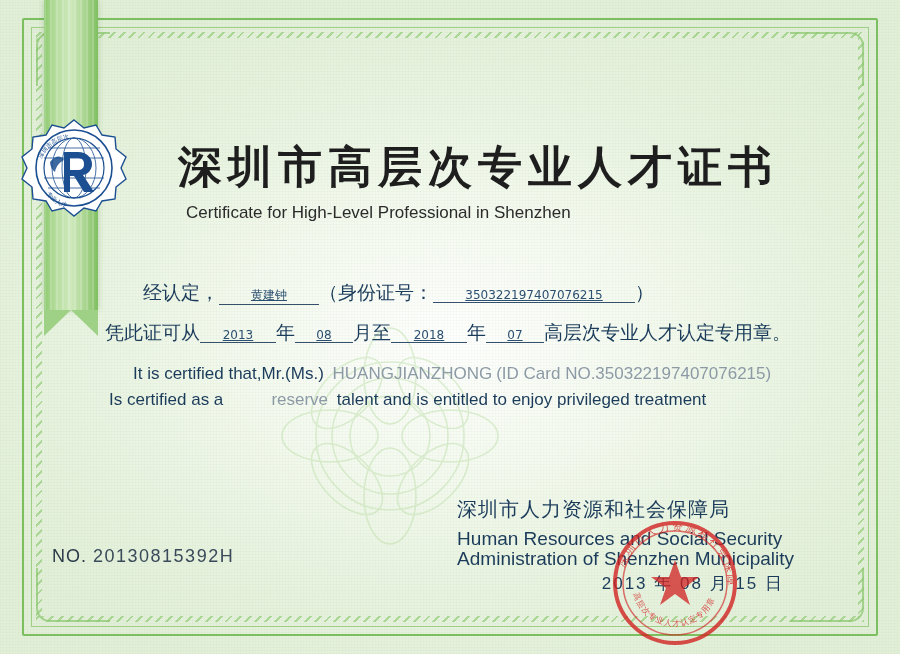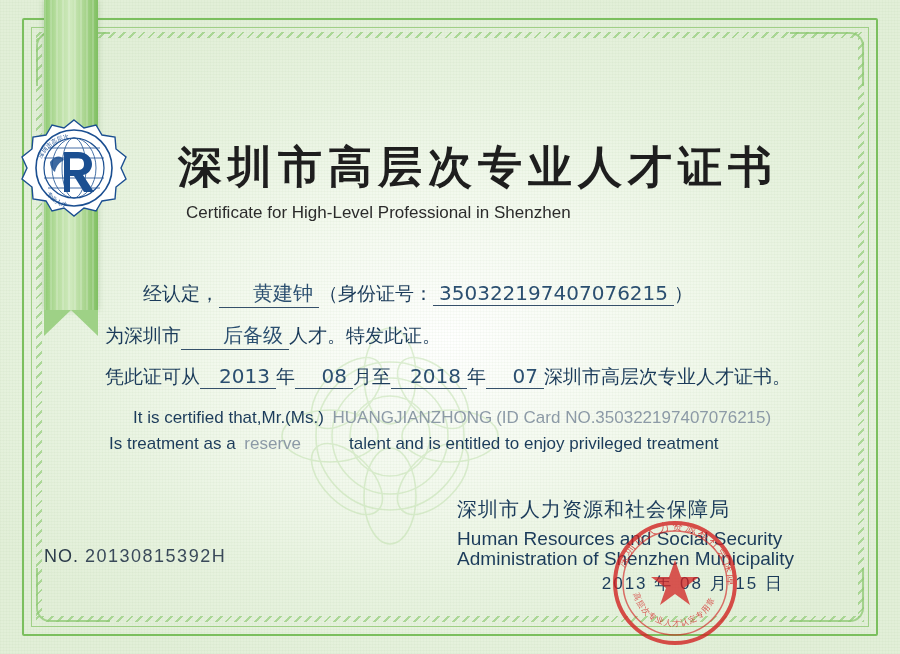--- a/index.html
+++ b/index.html
@@ -142,25 +142,26 @@
     font-family: "DejaVu Sans", sans-serif;
     font-size: 19px;
     color: #1b3b5a;
     margin-bottom: 14px;
     white-space: nowrap;
   }
   .line-cn .indent { display: inline-block; width: 38px; }
   .fill {
     display: inline-block;
     min-width: 58px;
-    text-align: right;
+    text-align: center;
     border-bottom: 1px solid #35506a;
     color: #2b4f70;
-    font-size: 20px;
+    font-size: 12px;
     padding: 0 6px;
+    text-decoration: underline;
   }
   .fill-wide { min-width: 88px; }
   .fill-blank { min-width: 64px; }
 
   .line-en {
     font-size: 17px;
     color: #1b3b5a;
     margin-bottom: 6px;
     white-space: nowrap;
   }
@@ -196,21 +197,21 @@
     right: 116px;
     top: 572px;
     font-size: 17px;
     color: #1b3b5a;
     letter-spacing: 2px;
     white-space: nowrap;
   }
 
   .serial {
     position: absolute;
-    left: 44px;
+    left: 52px;
     top: 546px;
     font-size: 18px;
     color: #2b3b4a;
     letter-spacing: 1px;
     white-space: nowrap;
   }
   .serial .num {
     color: #3a4a5a;
     letter-spacing: 1.5px;
   }
@@ -299,36 +300,33 @@
 
   <div class="title-cn">深圳市高层次专业人才证书</div>
   <div class="title-en">Certificate for High-Level Professional in Shenzhen</div>
 
   <div class="body-block">
 
     <div class="line-cn">
       <span class="indent"></span><span>经认定，</span><span class="fill fill-wide">黄建钟</span><span>（身份证号：</span><span class="fill" style="min-width:190px">350322197407076215</span><span>）</span>
     </div>
 
+
     <div class="line-cn">
-      <span>为深圳市</span><span class="fill" style="min-width:96px">后备级</span><span>人才。特发此证。</span>
-    </div>
-
-    <div class="line-cn">
-      <span>凭此证可从</span><span class="fill fill-blank">2013</span><span>年</span><span class="fill" style="min-width:46px">08</span><span>月至</span><span class="fill fill-blank">2018</span><span>年</span><span class="fill" style="min-width:46px">07</span><span>深圳市高层次专业人才证书。</span>
+      <span>凭此证可从</span><span class="fill fill-blank">2013</span><span>年</span><span class="fill" style="min-width:46px">08</span><span>月至</span><span class="fill fill-blank">2018</span><span>年</span><span class="fill" style="min-width:46px">07</span><span>高层次专业人才认定专用章。</span>
     </div>
 
     <div class="line-en" style="margin-top:18px; padding-left:28px">
       <span>It is certified that,Mr.(Ms.)</span>
       <span class="en-fill en-faded">HUANGJIANZHONG</span><span class="en-faded">(ID Card NO.350322197407076215)</span>
     </div>
 
     <div class="line-en" style="padding-left:4px">
-      <span>Is treatment as a</span>
-      <span class="en-fill en-faded" style="min-width:96px; text-align:left">reserve</span>
+      <span>Is certified as a</span>
+      <span class="en-fill en-faded" style="min-width:96px; text-align:right">reserve</span>
       <span>talent and is entitled to enjoy privileged treatment</span>
     </div>
 
   </div>
 
   <div class="issuer">
     <div class="issuer-cn">深圳市人力资源和社会保障局</div>
     <div class="issuer-en">Human Resources and Social Security</div>
     <div class="issuer-en">Administration of Shenzhen Municipality</div>
   </div>

